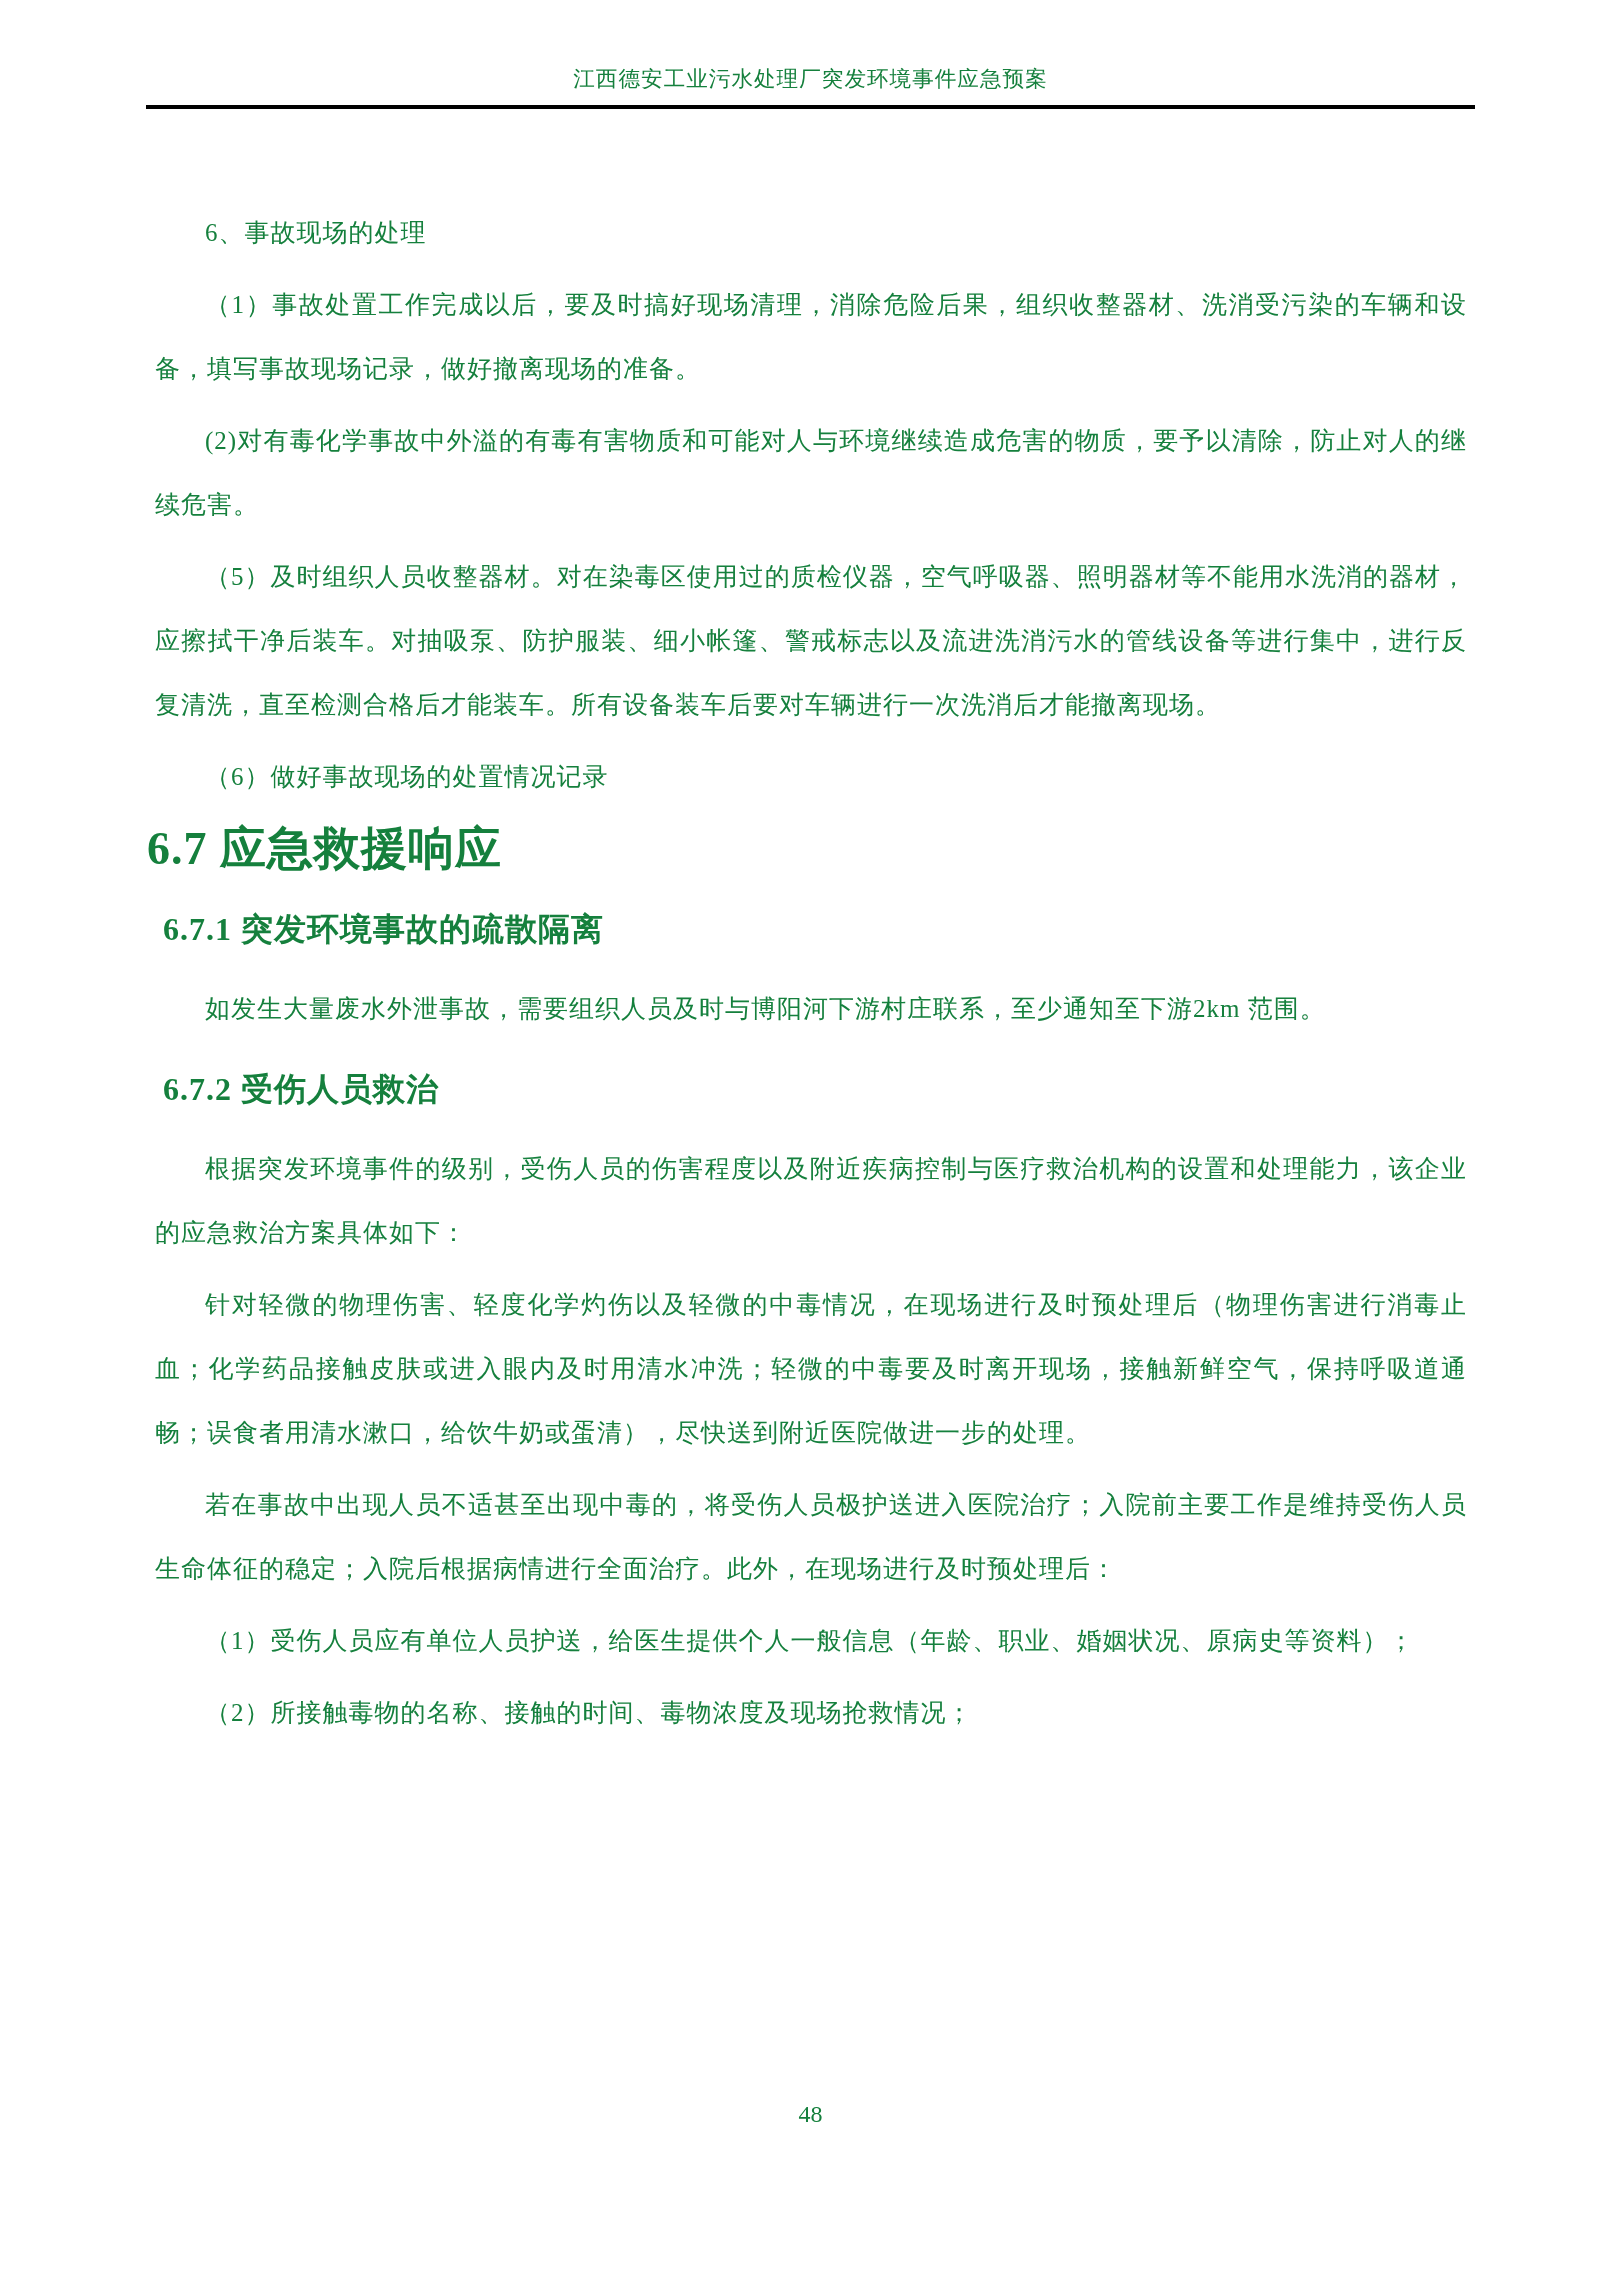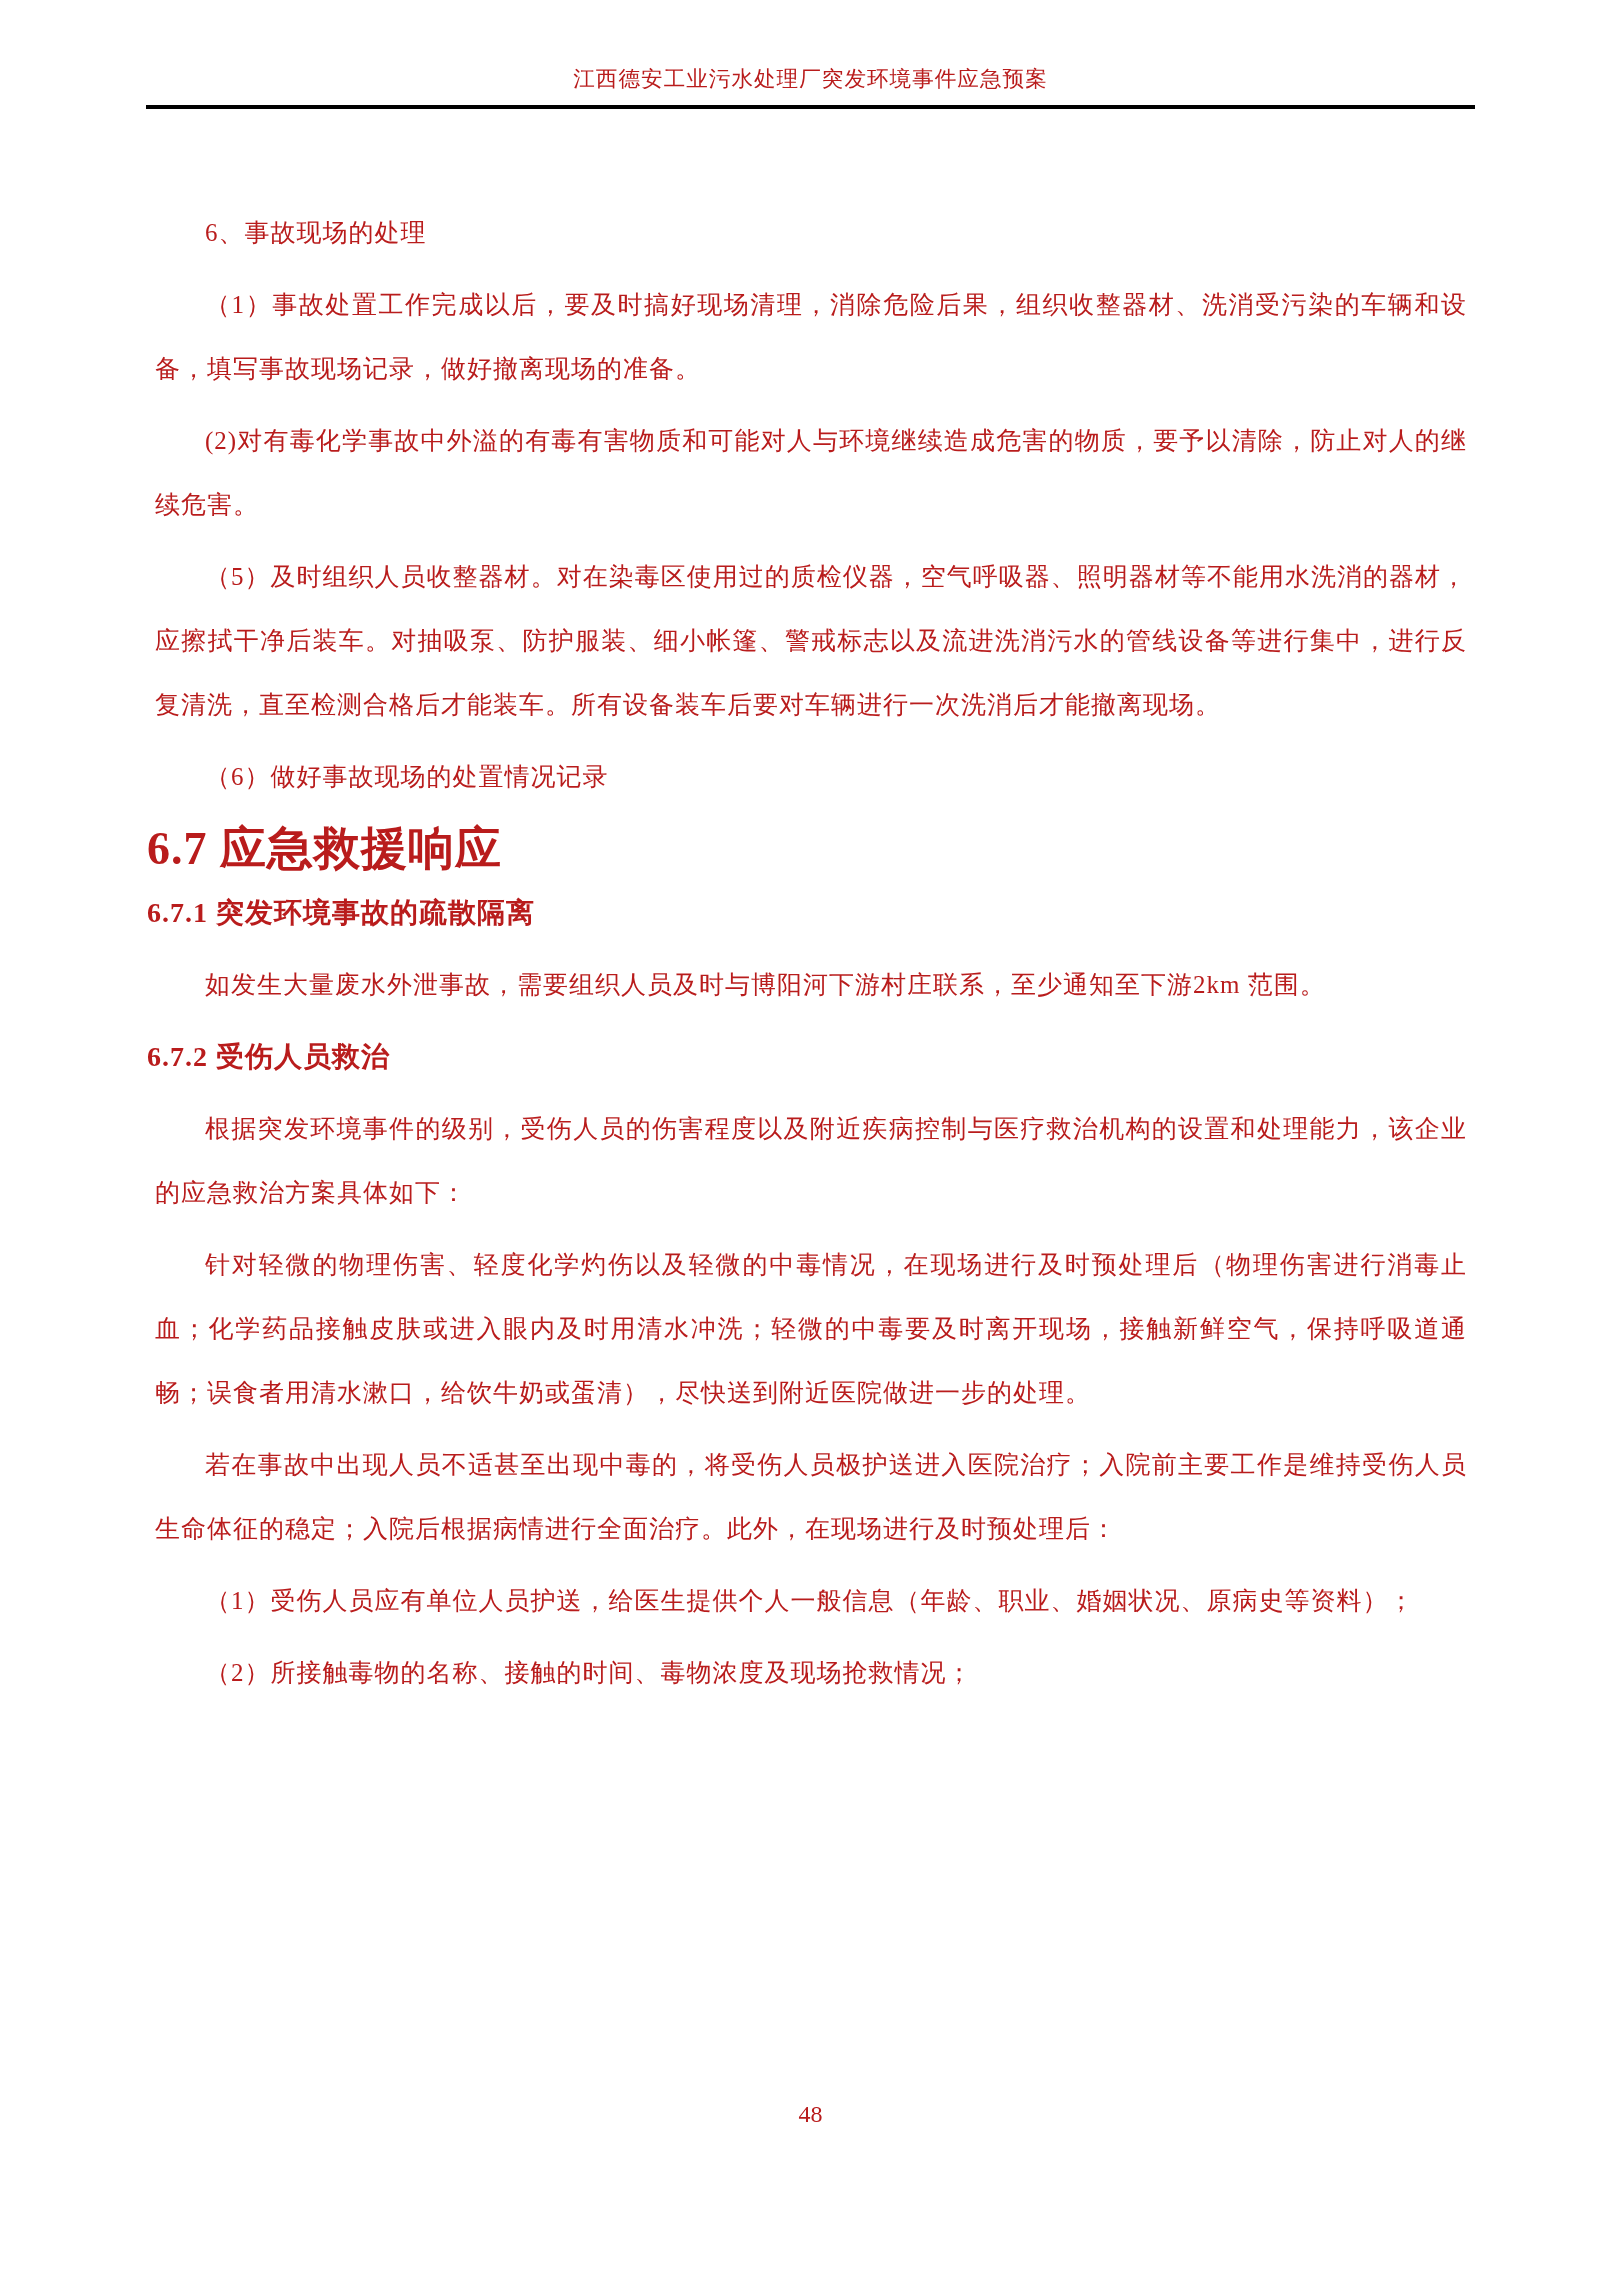--- a/index.html
+++ b/index.html
@@ -5,21 +5,21 @@
   html, body {
     margin: 0;
     padding: 0;
     background: #ffffff;
   }
   .page {
     position: relative;
     width: 1621px;
     height: 2236px;
     background: #ffffff;
-    color: #b91c1c;
+    color: #15803d;
     font-family: "Liberation Serif", "DejaVu Serif", serif;
     overflow: hidden;
   }
   .header-title {
     position: absolute;
     top: 65px;
     left: 0;
     width: 100%;
     text-align: center;
     font-size: 21.6px;
@@ -50,22 +50,22 @@
   }
   .heading-1 {
     margin: 0;
     font-size: 46px;
     line-height: 64px;
     font-weight: bold;
     letter-spacing: 1px;
     text-indent: 0;
   }
   .heading-2 {
-    margin: 0;
-    font-size: 28px;
+    margin: 16px;
+    font-size: 32px;
     line-height: 64px;
     font-weight: bold;
     letter-spacing: 1px;
     text-indent: 0;
   }
   .page-number {
     position: absolute;
     top: 2090px;
     left: 0;
     width: 100%;

